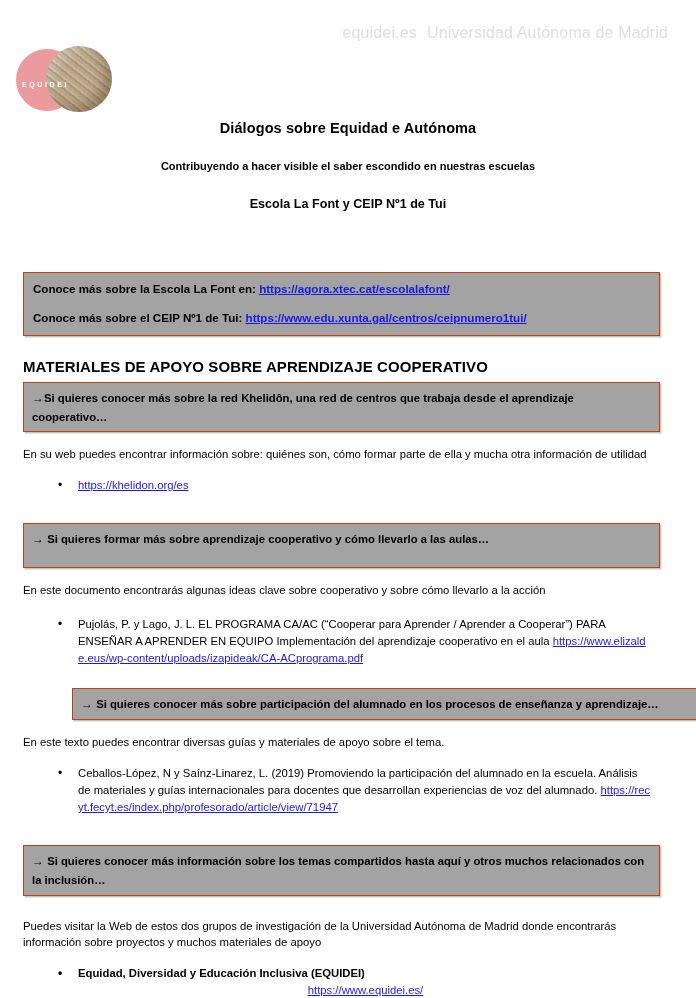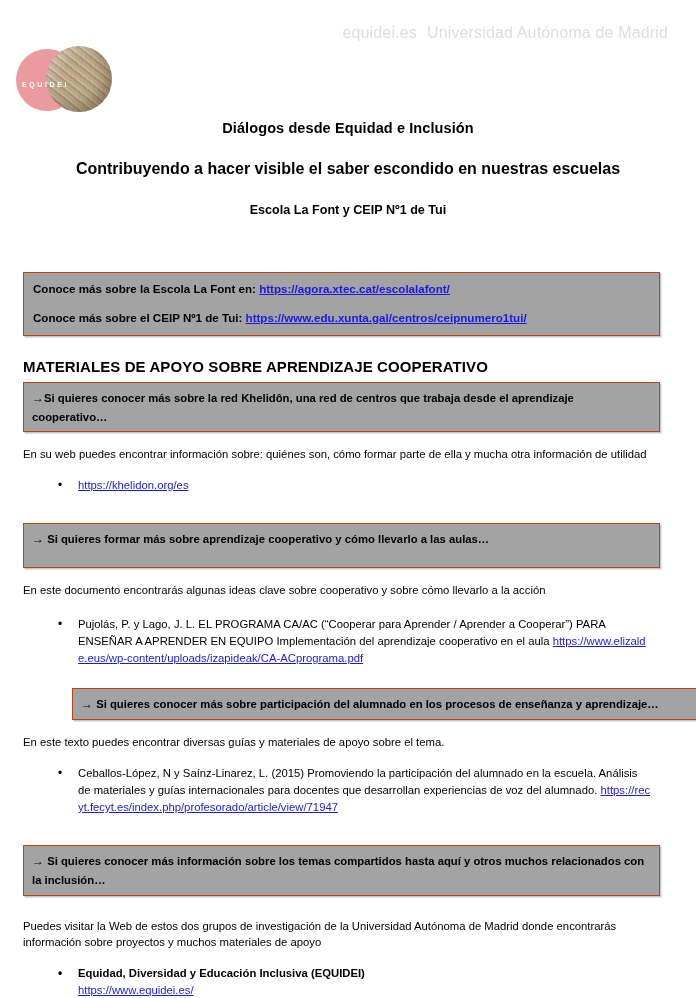--- a/index.html
+++ b/index.html
@@ -107,21 +107,21 @@
     top: 120px;
     text-align: center;
   }
   .title-main {
     font-size: 14.5px;
     font-weight: 700;
     letter-spacing: 0.1px;
   }
   .title-sub {
     margin-top: 24px;
-    font-size: 16px;
+    font-size: 11px;
     font-weight: 700;
   }
   .title-schools {
     margin-top: 25px;
     font-size: 12.6px;
     font-weight: 700;
   }
 
   
   .content {
@@ -199,21 +199,21 @@
     line-height: 1.5;
   }
   ul.bullets li::before {
     content: "\2022";
     position: absolute;
     left: 28px;
     top: -1px;
     font-size: 12px;
   }
   li.bold-item { font-weight: 700; }
-  li.bold-item .plain-link { font-weight: 400; display: block; }
+  li.bold-item .plain-link { font-weight: 400; display: block; text-align: center; }
 
   .spacer-1 { height: 22px; }
   .spacer-2 { height: 14px; }
   .spacer-3 { height: 10px; }
   .spacer-4 { height: 7px; }
 </style>
 </head>
 <body>
 
 <div class="page">
@@ -222,21 +222,21 @@
     <span>equidei.es</span><span class="sep"></span><span>Universidad Autónoma de Madrid</span>
   </div>
 
   <div class="logo">
     <div class="logo-pink"></div>
     <div class="logo-sphere"></div>
     <div class="logo-word">EQUIDEI</div>
   </div>
 
   <div class="title-block">
-    <div class="title-main">Diálogos desde Equidad e Inclusión</div>
+    <div class="title-main">Diálogos sobre Equidad e Autónoma</div>
     <div class="title-sub">Contribuyendo a hacer visible el saber escondido en nuestras escuelas</div>
     <div class="title-schools">Escola La Font y CEIP Nº1 de Tui</div>
   </div>
 
   <div class="content">
 
     <div class="box links-box">
       <div class="box-line">
         <span>Conoce más sobre la Escola La Font en: </span><a class="link" href="#">https://agora.xtec.cat/escolalafont/</a>
       </div>
@@ -299,21 +299,21 @@
     </div>
 
     <div class="spacer-2"></div>
 
     <div class="para">En este texto puedes encontrar diversas guías y materiales de apoyo sobre el tema.</div>
 
     <div class="spacer-4"></div>
 
     <ul class="bullets">
       <li>
-        <span>Ceballos-López, N y Saínz-Linarez, L. (2015) Promoviendo la participación del alumnado en la escuela. Análisis de materiales y guías internacionales para docentes que desarrollan experiencias de voz del alumnado. </span><a class="link" href="#">https://recyt.fecyt.es/index.php/profesorado/article/view/71947</a>
+        <span>Ceballos-López, N y Saínz-Linarez, L. (2019) Promoviendo la participación del alumnado en la escuela. Análisis de materiales y guías internacionales para docentes que desarrollan experiencias de voz del alumnado. </span><a class="link" href="#">https://recyt.fecyt.es/index.php/profesorado/article/view/71947</a>
       </li>
     </ul>
 
     <div class="spacer-1"></div>
 
     <div class="box arrow-box">
       <div class="box-text">
         <span class="arrow-glyph">→</span>&nbsp;<span>Si quieres conocer más información sobre los temas compartidos hasta aquí y otros muchos relacionados con la inclusión…</span>
       </div>
     </div>

